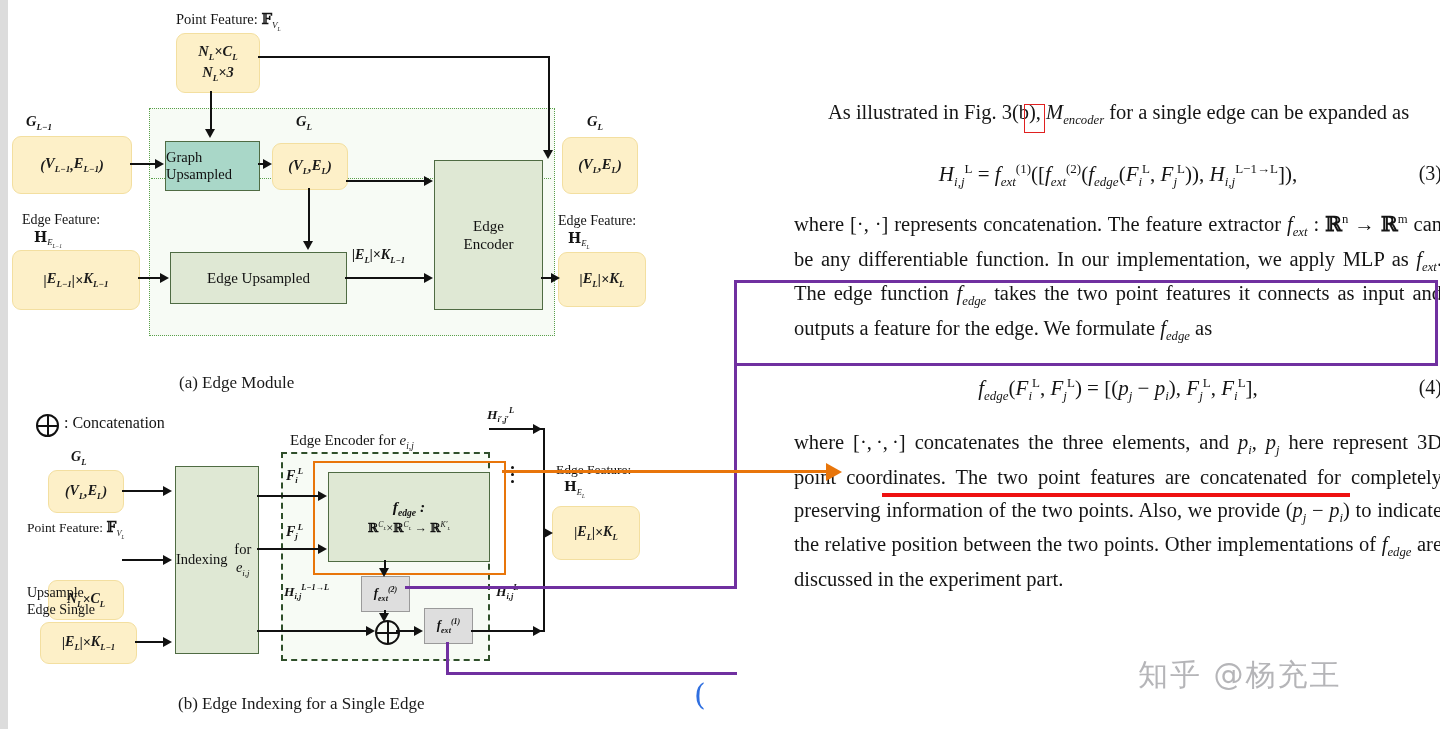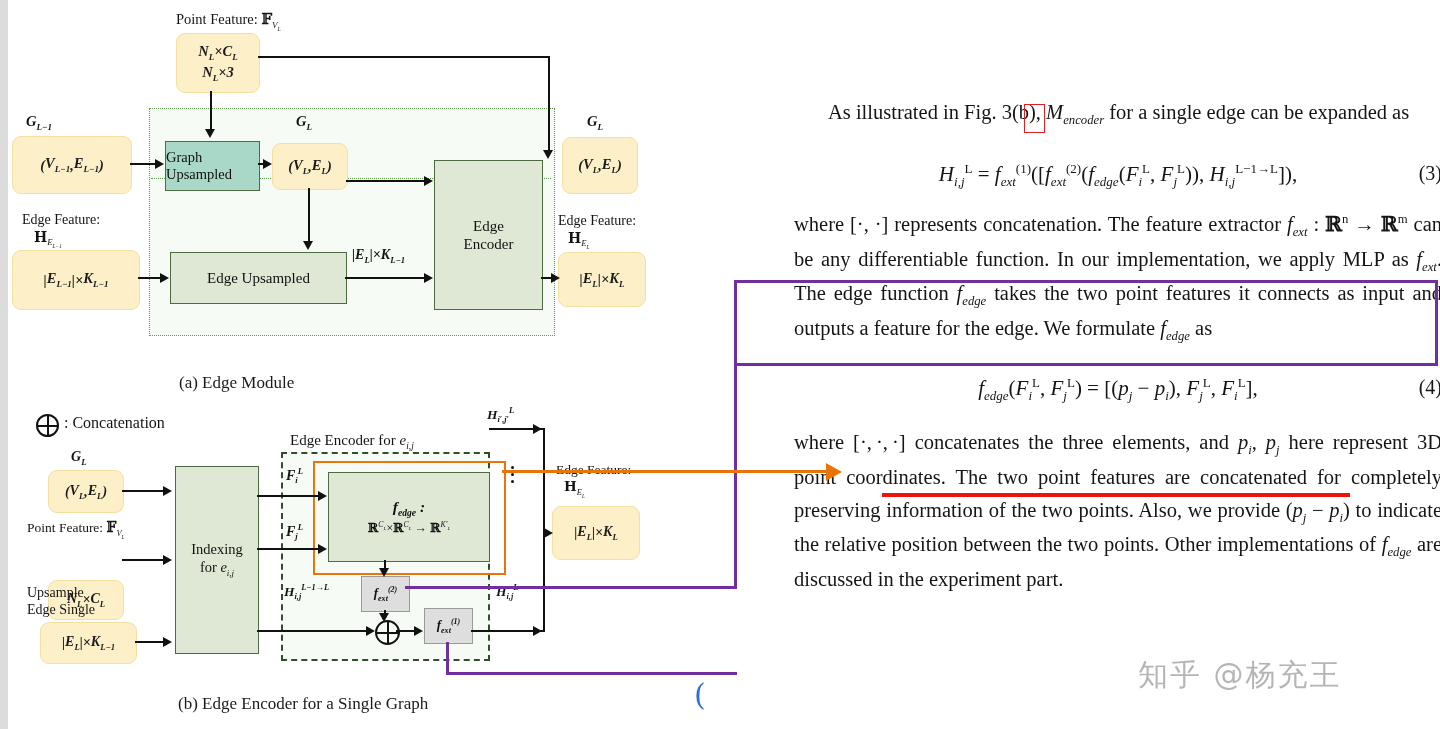--- a/index.html
+++ b/index.html
@@ -172,21 +172,21 @@
       <span>Point Feature: </span><span class="bb" style="font-size:14px;">𝔽</span><sub style="font-style:italic;">V<sub>L</sub></sub>
     </div>
     <div class="ybox" style="left:48px;top:540px;width:74px;height:38px;font-size:14px;margin-top:40px;"><i>N<sub>L</sub></i>×<i>C<sub>L</sub></i></div>
 
     <div class="lbl" style="left:27px;top:585px;font-size:14px;line-height:1.2;">
       <div>Upsample</div>
       <div>Edge Single</div>
     </div>
     <div class="ybox" style="left:40px;top:622px;width:95px;height:40px;font-size:14px;">|<i>E<sub>L</sub></i>|×<i>K<sub>L−1</sub></i></div>
 
-    <div class="gbox" style="left:175px;top:466px;width:82px;height:186px;font-size:14.5px;flex-direction:column;">
+    <div class="gbox" style="left:175px;top:466px;width:82px;height:186px;font-size:14.5px;flex-direction:row;">
       <div>Indexing</div>
       <div>for <i>e<sub>i,j</sub></i></div>
     </div>
 
     <div class="lbl ital" style="left:286px;top:466px;font-size:14px;">F<sub>i</sub><sup>L</sup></div>
     <div class="lbl ital" style="left:286px;top:522px;font-size:14px;">F<sub>j</sub><sup>L</sup></div>
     <div class="lbl ital" style="left:284px;top:583px;font-size:13.5px;">H<sub>i,j</sub><sup>L−1→L</sup></div>
     <div class="lbl ital" style="left:496px;top:583px;font-size:13.5px;">H<sub>i,j</sub><sup>L</sup></div>
     <div class="lbl ital" style="left:487px;top:406px;font-size:13.5px;">H<sub>i′,j′</sub><sup>L</sup></div>
 
@@ -241,21 +241,21 @@
 
     <div class="hl" style="left:471px;top:630px;width:73px;"></div>
     <div class="arrowR" style="left:533px;top:626px;"></div>
 
     <div class="hl" style="left:489px;top:428px;width:55px;"></div>
     <div class="arrowR" style="left:533px;top:424px;"></div>
 
     <div class="vl" style="left:543px;top:428px;height:204px;"></div>
     <div class="arrowR" style="left:544px;top:528px;"></div>
 
-    <div class="cap" style="left:178px;top:694px;font-size:17px;">(b) Edge Encoder for a Single Graph</div>
+    <div class="cap" style="left:178px;top:694px;font-size:17px;">(b) Edge Indexing for a Single Edge</div>
   </div>
 
   <div class="txtcol">
 
     <p class="indent">As illustrated in Fig.&nbsp;<span style="position:relative;">3</span>(b), <span class="mi">M</span><sub>encoder</sub> for a single edge can be expanded as</p>
 
     <div class="eq" style="margin-top:26px;">
       <span><span class="mi">H</span><sub>i,j</sub><sup>L</sup> = <span class="mi">f</span><sub>ext</sub><sup>(1)</sup>([<span class="mi">f</span><sub>ext</sub><sup>(2)</sup>(<span class="mi">f</span><sub>edge</sub>(<span class="mi">F</span><sub>i</sub><sup>L</sup>, <span class="mi">F</span><sub>j</sub><sup>L</sup>)), <span class="mi">H</span><sub>i,j</sub><sup>L−1→L</sup>]),</span>
       <span class="eqnum">(3)</span>
     </div>

